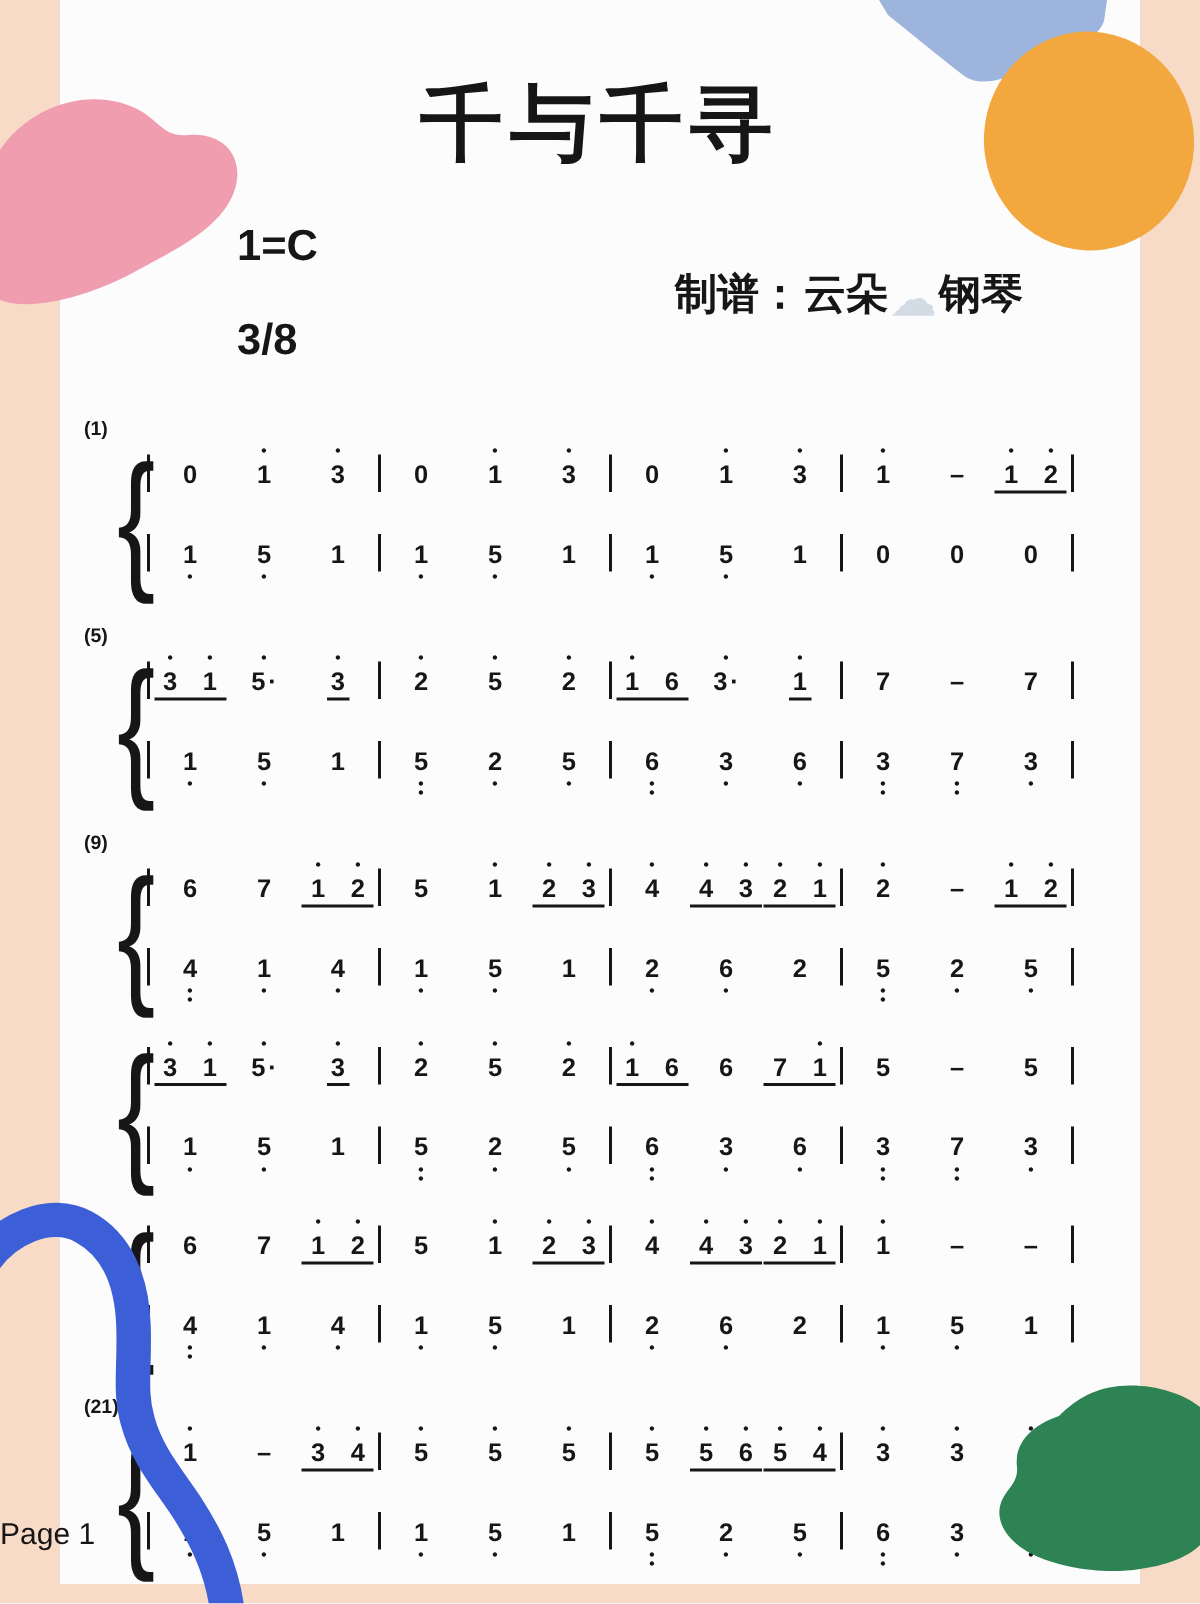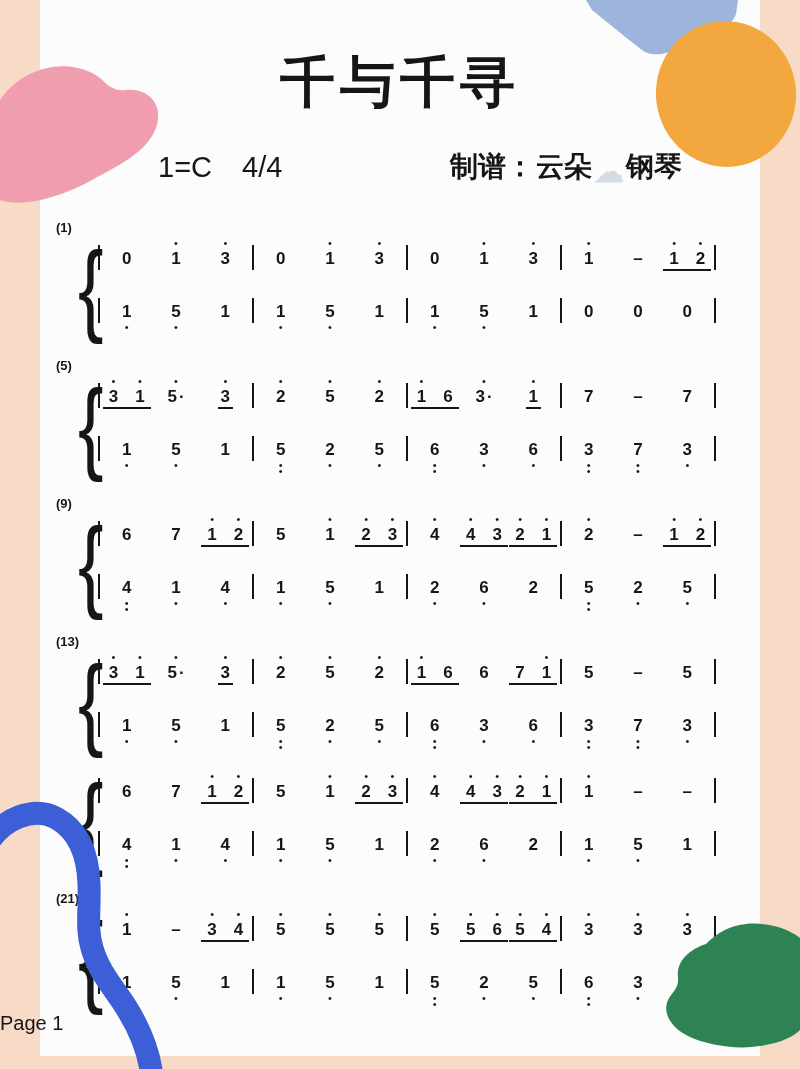--- a/index.html
+++ b/index.html
@@ -8,21 +8,21 @@
     --green:#2e8355; --blue:#3c5fd7; --cloud:#d3dce4;
   }
   html,body{margin:0;padding:0;}
   body{width:800px;height:1069px;overflow:hidden;font-family:"Liberation Sans",sans-serif;color:var(--ink);}
   .page{position:relative;width:800px;height:1069px;background:var(--peach);}
   .card{position:absolute;left:40px;top:0;width:720px;height:1056px;background:var(--card);}
   .shapes{position:absolute;left:0;top:0;width:800px;height:1069px;z-index:5;pointer-events:none;}
 
   .title{margin:46px 0 0 0;text-align:center;font-size:55px;font-weight:800;letter-spacing:5px;}
   .meta-row{display:flex;justify-content:space-between;align-items:center;margin-top:28px;padding:0 78px 0 118px;font-size:29px;}
-  .meta-left{display:flex;gap:30px;font-weight:400;}
+  .meta-left{display:flex;gap:30px;font-weight:700;flex-direction:column;}
   .credit{font-weight:700;display:flex;align-items:flex-end;gap:2px;font-size:28px;}
   .cloud{color:var(--cloud);font-size:30px;line-height:28px;}
 
   .score{margin:34px 44px 0 16px;}
   .system{margin-bottom:13px;}
   .sys-label{font-size:13px;font-weight:700;height:16px;margin:0 0 3px 0;}
   .staff{display:flex;margin-left:22px;}
   .brace{width:20px;font-size:102px;line-height:98px;font-weight:400;transform:scaleX(.75);transform-origin:left center;}
   .lines{flex:1;}
   .line{display:flex;height:43px;margin-bottom:10px;}
@@ -42,21 +42,21 @@
 </style>
 </head>
 <body>
 
 <div class="page">
   <div class="card">
     <div class="title">千与千寻</div>
     <div class="meta-row">
       <div class="meta-left">
         <span>1=C</span>
-        <span>4/4</span>
+        <span>3/8</span>
       </div>
       <div class="credit">
         <span>制谱：</span>
         <span>云朵</span>
         <span class="cloud">☁</span>
         <span>钢琴</span>
       </div>
     </div>
     <div class="score" id="score-root">
         <div class="system">
@@ -925,21 +925,20 @@
                       </span>
                     </span>
                   </span>
                 </span>
                 <span class="bar"></span>
               </div>
             </div>
           </div>
         </div>
         <div class="system">
-          <div class="sys-label">(13)</div>
           <div class="staff">
             <div class="brace">{</div>
             <div class="lines">
               <div class="line melody">
                 <span class="bar"></span>
                 <span class="measure">
                   <span class="beat">
                     <span class="note">
                       <span class="grp-row">
                         <span class="sub">

